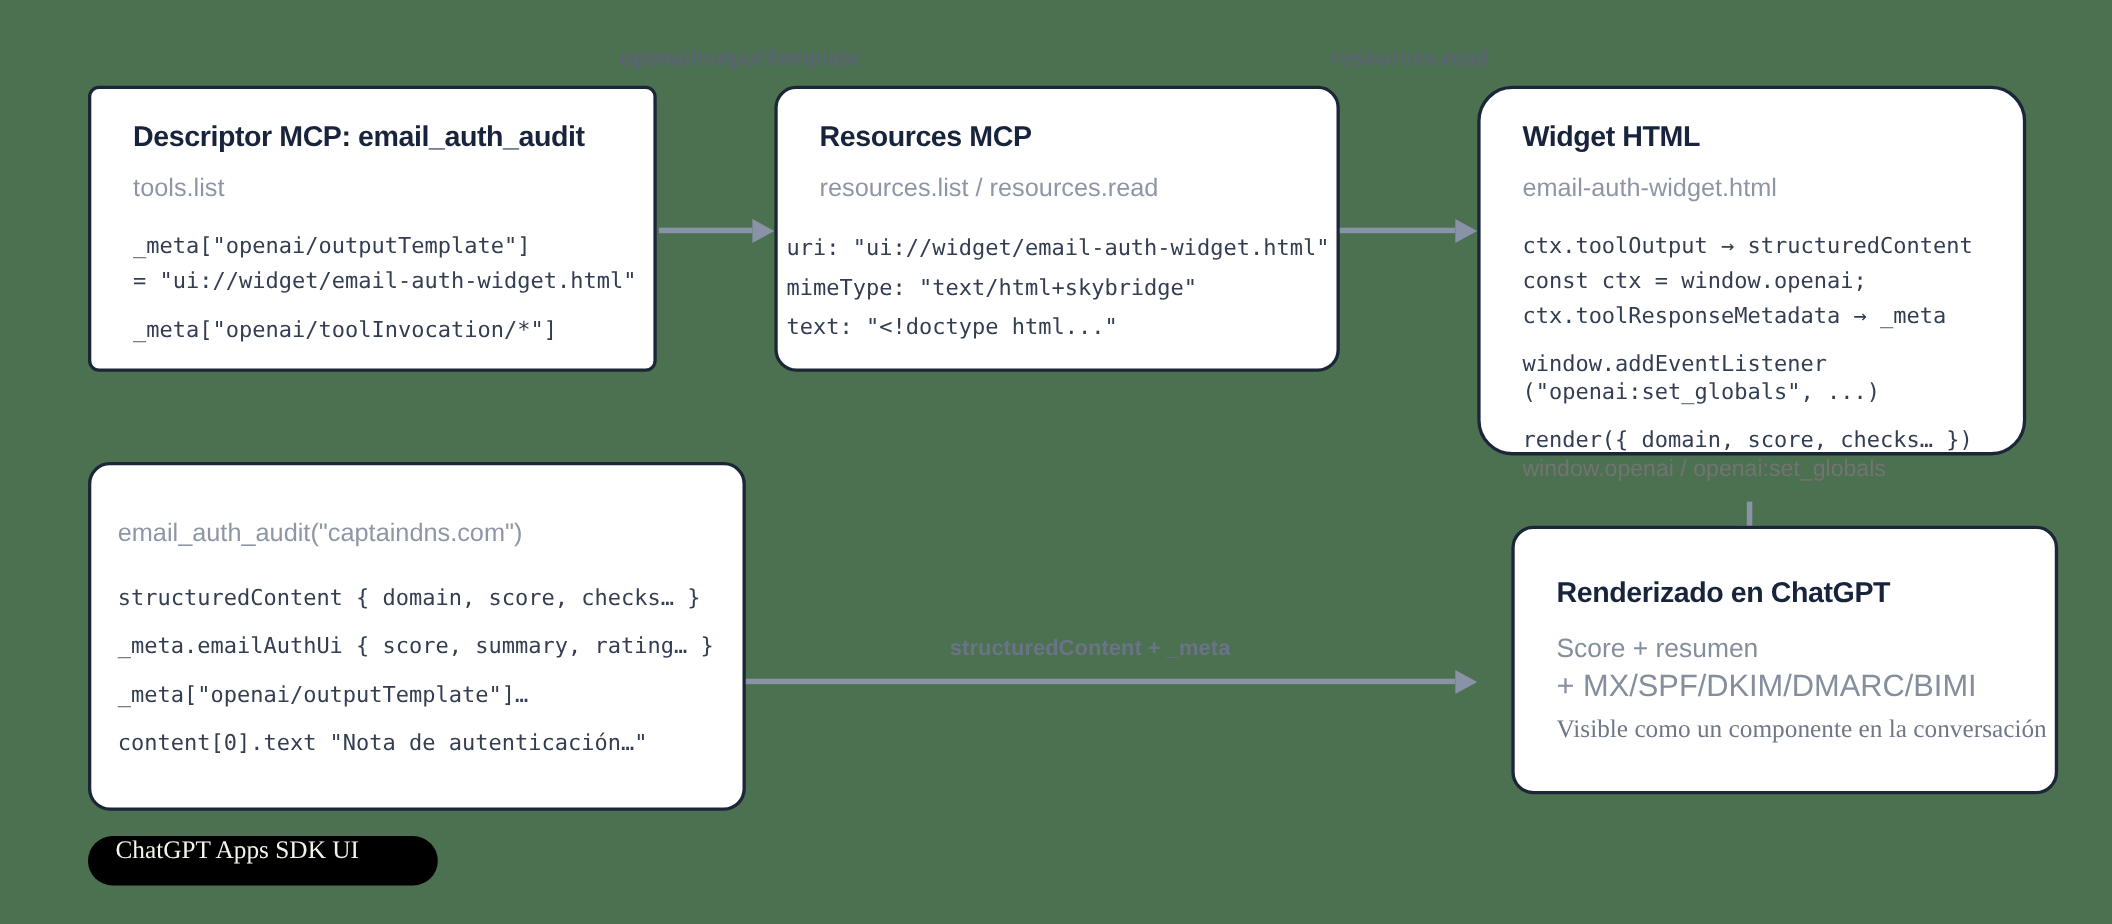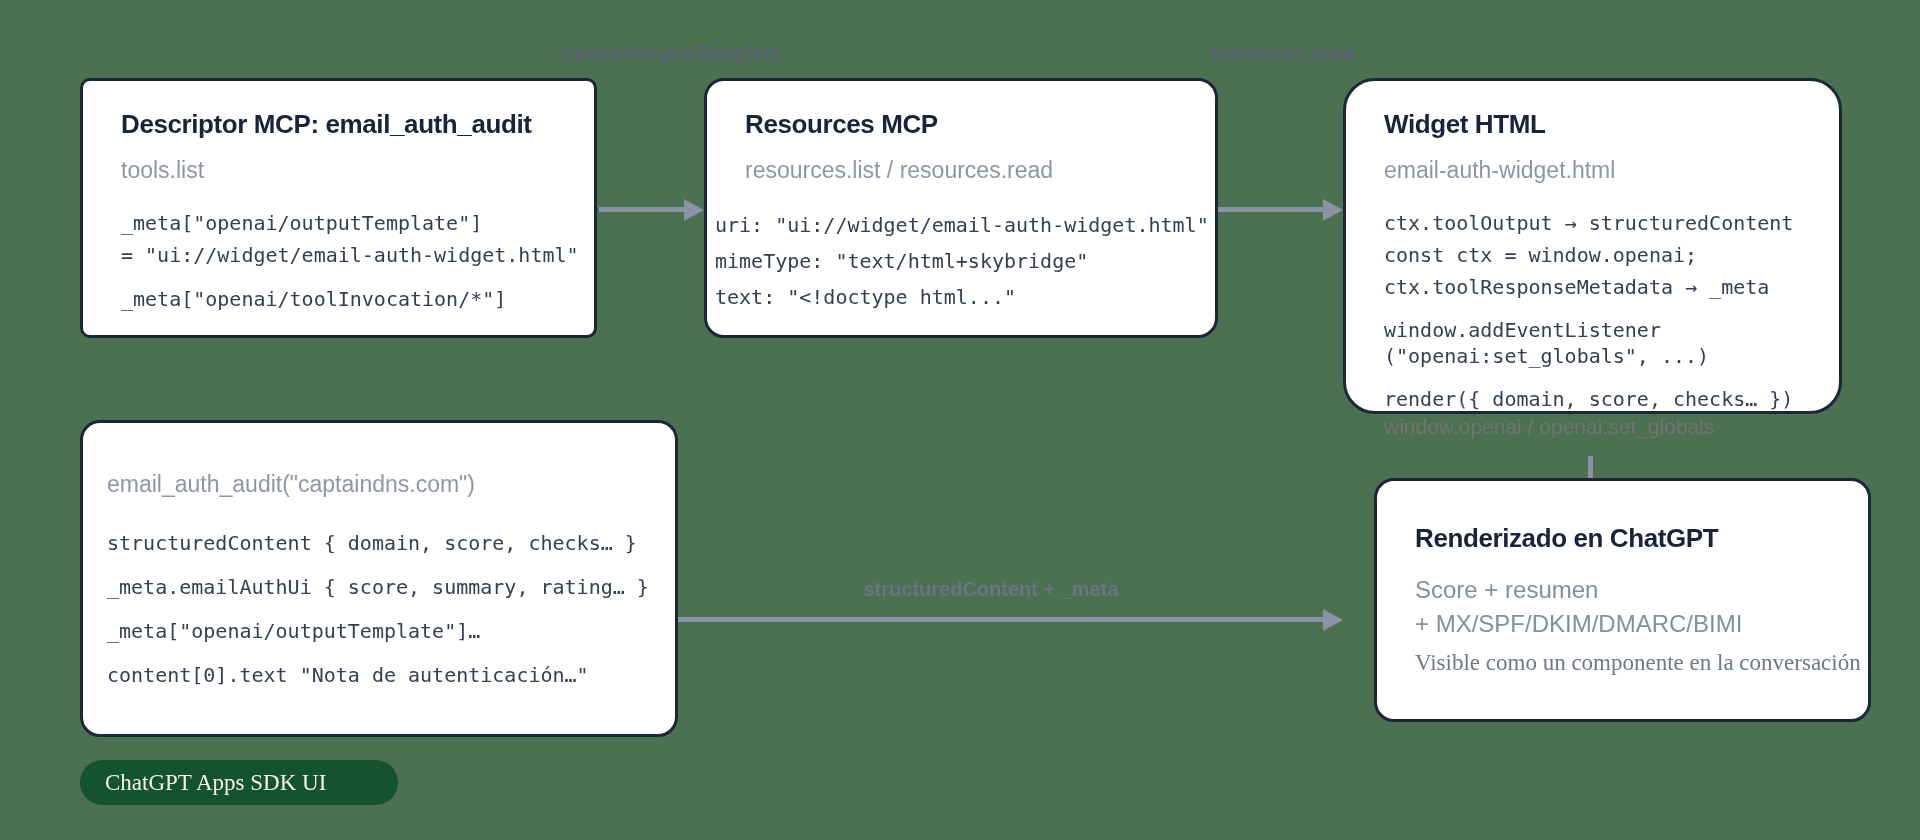--- a/index.html
+++ b/index.html
@@ -34,21 +34,21 @@
   .card-resources .code-line { line-height:36px; }
   .card-widget     { left:1343px; top:78px; width:499px; height:336px; padding:26px 38px;border-radius:32px; }
   .card-widget .block-listener { margin-top:14px; }
   .card-widget .block-listener .code-line { line-height:26px; }
   .card-widget .block-render { margin-top:14px; }
   .widget-footer { font-size:21px; line-height:24px; color:#737373; white-space:nowrap; }
   .card-response  { left:80px; top:420px; width:598px; height:317px; padding:32px 24px; }
   .card-response .code-line { line-height:44px; }
   .card-rendered  { left:1343px; top:478px; width:497px; height:244px; padding:40px 38px;margin-left:31px; }
   .card-rendered .sub-line1 { margin:18px 0 0 0; font-size:24px; line-height:34px; color:#848e9d; white-space:nowrap; }
-  .card-rendered .sub-line2 { margin:0; font-size:24px; line-height:34px; color:#848e9d; white-space:nowrap; }
+  .card-rendered .sub-line2 { margin:0; font-size:28px; line-height:34px; color:#848e9d; white-space:nowrap; }
   .note {
     margin:8px 0 0 0; font-family:"Liberation Serif", serif;
     font-size:23px; line-height:28px; color:#6e7887; white-space:nowrap;
   }
   .flow-label {
     position:absolute; transform:translateX(-50%);
     font-weight:700; font-size:20px; line-height:24px;
     color:#5c6375; white-space:nowrap;
   }
   .flow-label.light { color:#6b7386; }
@@ -59,22 +59,22 @@
     border-top:11px solid transparent; border-bottom:11px solid transparent;
     border-left:20px solid #8992a6;
   }
   .head-down {
     position:absolute; width:0; height:0;
     border-left:11px solid transparent; border-right:11px solid transparent;
     border-top:20px solid #8992a6;
   }
   .badge {
     position:absolute; left:80px; top:760px; width:318px; height:45px;
-    box-sizing:border-box; background:#14532d; border-radius:24px;
-    display:flex; align-items:center; padding-left:25px;
+    box-sizing:border-box; background:#000000; border-radius:24px;
+    display:flex; align-items:flex-start; padding-left:25px;
     font-family:"Liberation Serif", serif; font-size:23px; color:#f5f2ea;
     white-space:nowrap;
   }
 </style>
 </head>
 <body>
 
 <div class="stage">
 
   <div class="flow-label" style="left:672px; top:41px;">openai/outputTemplate</div>

